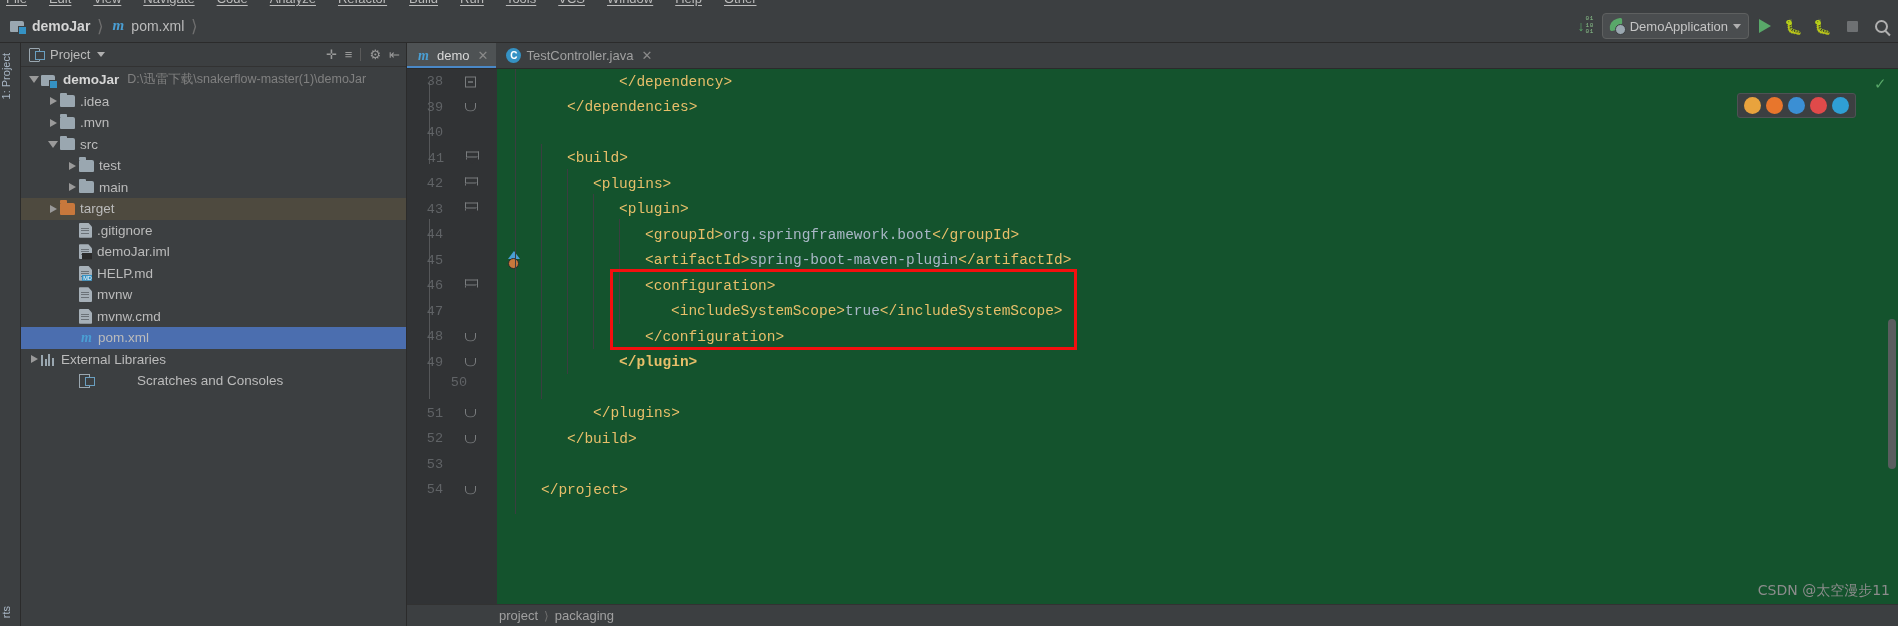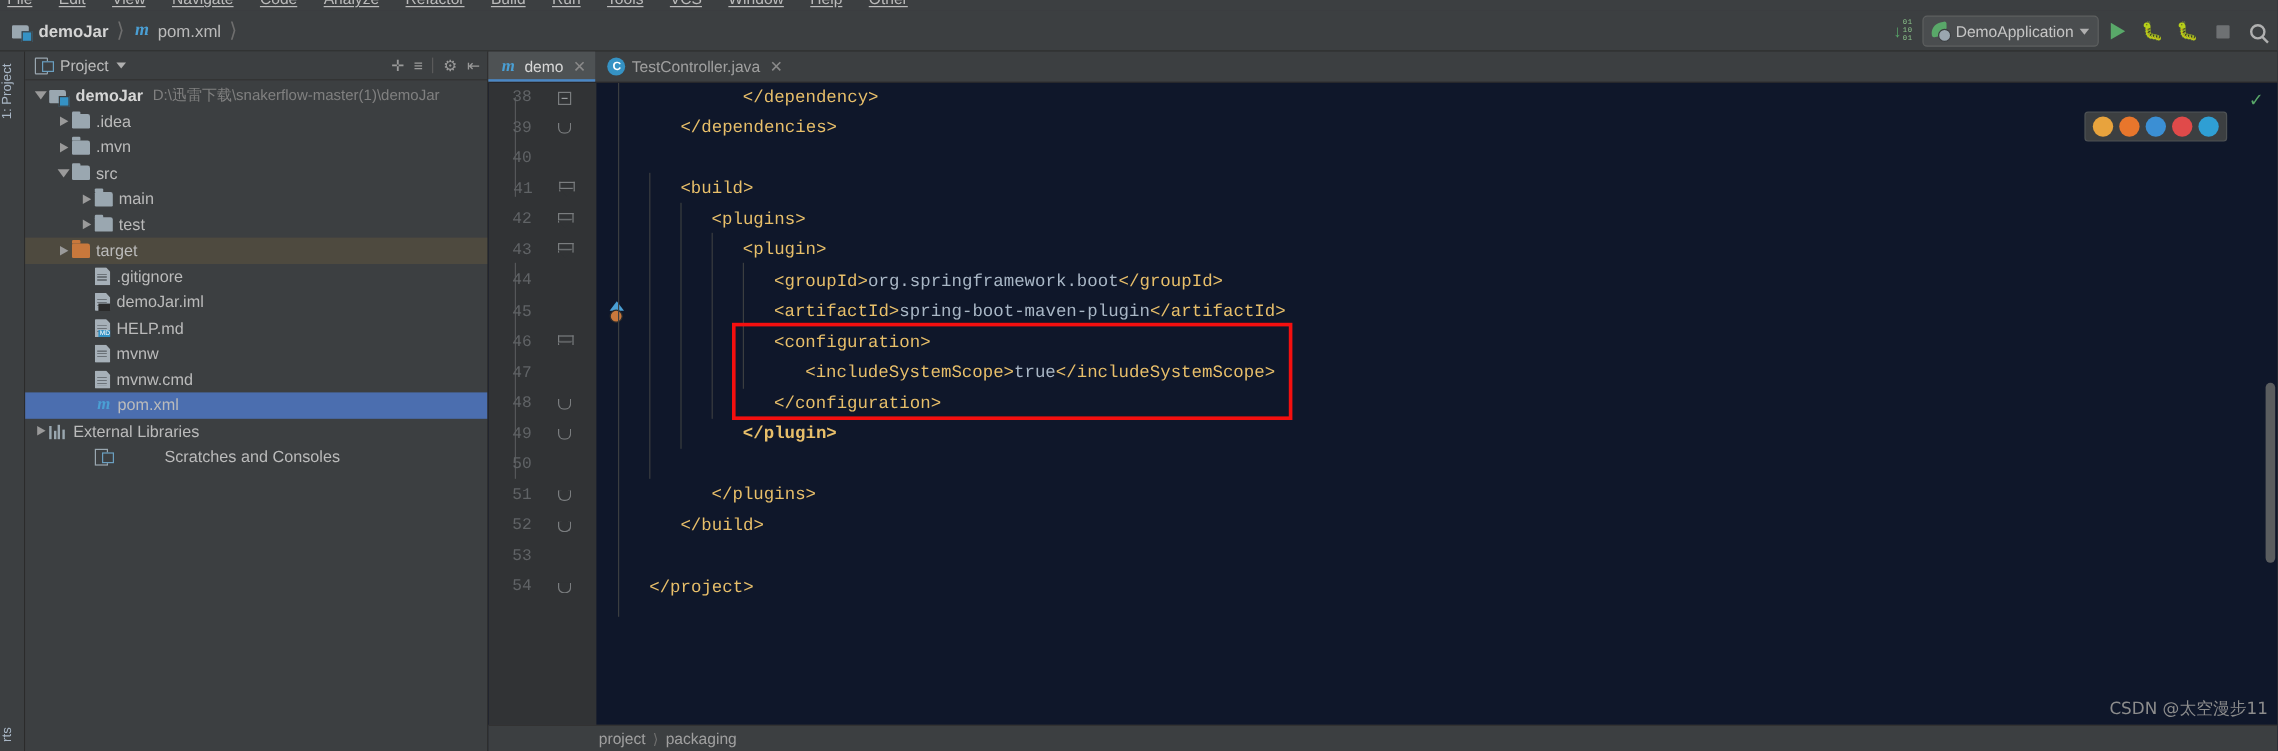--- a/index.html
+++ b/index.html
@@ -227,21 +227,21 @@
     background: #4a88c7;
   }
   .tab-close { color: #8a8a8a; font-size: 13px; margin-left: 3px; }
   .class-ico {
     width: 15px; height: 15px; border-radius: 50%; background: #3592c4;
     color: #ffffff; font-size: 10px; line-height: 15px; text-align: center;
     font-weight: bold; flex: 0 0 auto;
   }
 
   .code-area {
-    position: absolute; left: 0; top: 26px; right: 0; bottom: 0; background: #0f172a;
+    position: absolute; left: 0; top: 26px; right: 0; bottom: 0; background: #14532d;
     overflow: hidden;
   }
   .gutter {
     position: absolute; left: 0; top: 0; width: 90px; height: 100%;
     background: #313335;
   }
   .gutter-line {
     position: absolute; left: 0; width: 90px; height: 25.5px;
     display: flex; align-items: center;
   }
@@ -454,28 +454,28 @@
             <i></i>
           </span>
           <span class="folder"></span>
           <span class="node-label">src</span>
         </div>
         <div class="node" style="padding-left: 44px;">
           <span class="arrow">
             <i></i>
           </span>
           <span class="folder"></span>
-          <span class="node-label">main</span>
+          <span class="node-label">test</span>
         </div>
         <div class="node" style="padding-left: 44px;">
           <span class="arrow">
             <i></i>
           </span>
           <span class="folder"></span>
-          <span class="node-label">test</span>
+          <span class="node-label">main</span>
         </div>
         <div class="node hl" style="padding-left: 25px;">
           <span class="arrow">
             <i></i>
           </span>
           <span class="folder orange"></span>
           <span class="node-label">target</span>
         </div>
         <div class="node" style="padding-left: 44px;">
           <span class="arrow"></span>
@@ -619,21 +619,21 @@
             <span class="foldcol">
               <span class="fold bot-end"></span>
             </span>
           </div>
           <div class="gutter-line" style="top: 280.5px;">
             <span class="lineno">49</span>
             <span class="foldcol">
               <span class="fold bot-end"></span>
             </span>
           </div>
-          <div class="gutter-line" style="top: 306px;">
+          <div class="gutter-line" style="top: 306px; flex-direction: column;">
             <span class="lineno">50</span>
             <span class="foldcol"></span>
           </div>
           <div class="gutter-line" style="top: 331.5px;">
             <span class="lineno">51</span>
             <span class="foldcol">
               <span class="fold bot-end"></span>
             </span>
           </div>
           <div class="gutter-line" style="top: 357px;">

